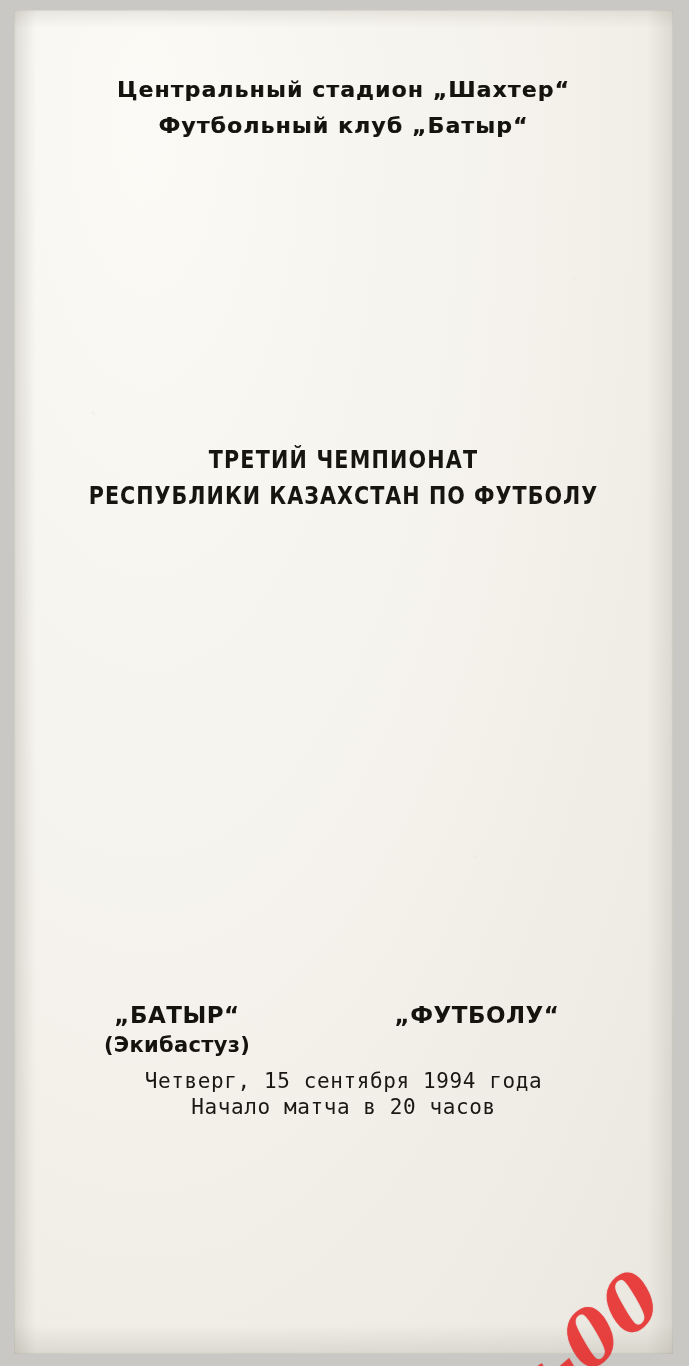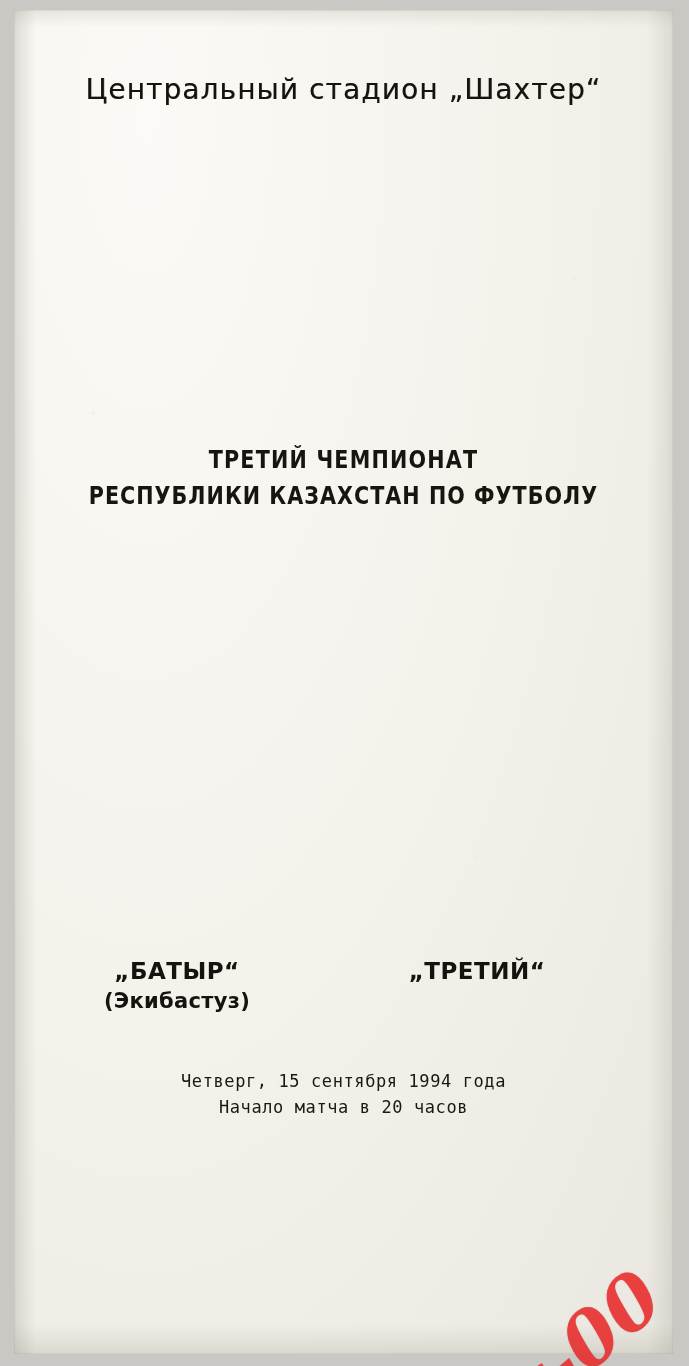--- a/index.html
+++ b/index.html
@@ -49,22 +49,22 @@
     width: 100%;
     text-align: center;
     color: #16150f;
   }
 
   .hdr {
     top: 62px;
   }
   .hdr .line {
     font-family: "DejaVu Sans", sans-serif;
-    font-weight: normal;
-    font-size: 28px;
+    font-weight: bold;
+    font-size: 22px;
     letter-spacing: 1.1px;
     line-height: 36px;
     color: #14130e;
     text-shadow: 0.4px 0.3px 0 rgba(30,28,22,0.55);
   }
 
   .champ {
     top: 432px;
     text-align: center;
   }
@@ -86,20 +86,21 @@
   }
 
   .teams {
     top: 946px;
     display: block;
   }
   .teams-row {
     position: relative;
     width: 100%;
     height: 80px;
+    margin-top: 44px;
   }
   .team {
     position: absolute;
     text-align: center;
     font-family: "DejaVu Sans", sans-serif;
     font-weight: bold;
     color: #14130e;
   }
   .team .name {
     font-size: 23px;
@@ -113,21 +114,21 @@
     text-align: center;
   }
   .team-home { left: 48px; width: 230px; }
   .team-away { left: 318px; width: 290px; }
 
   .match-info {
     top: 1058px;
   }
   .match-info .ln {
     font-family: "DejaVu Sans Mono", monospace;
-    font-size: 17px;
+    font-size: 21px;
     letter-spacing: 0.6px;
     line-height: 26px;
     color: #1a1813;
   }
 
   
   .watermark {
     position: absolute;
     right: -6px;
     bottom: 36px;
@@ -159,35 +160,36 @@
 </style>
 </head>
 <body>
 
 <div class="page">
   <div class="sheet">
     <div class="content">
 
       <div class="block hdr">
         <div class="line">Центральный стадион „Шахтер“</div>
+        <div class="line">Футбольный клуб „Батыр“</div>
       </div>
 
       <div class="block champ">
         <div class="line1">ТРЕТИЙ  ЧЕМПИОНАТ</div>
         <div class="line2">РЕСПУБЛИКИ КАЗАХСТАН ПО ФУТБОЛУ</div>
       </div>
 
       <div class="block teams">
         <div class="teams-row">
           <div class="team team-home">
             <div class="name">„БАТЫР“</div>
             <div class="city">(Экибастуз)</div>
           </div>
           <div class="team team-away">
-            <div class="name">„ТРЕТИЙ“</div>
+            <div class="name">„ФУТБОЛУ“</div>
           </div>
         </div>
       </div>
 
       <div class="block match-info">
         <div class="ln">Четверг,  15 сентября 1994 года</div>
         <div class="ln">Начало матча в 20 часов</div>
       </div>
 
       <div class="watermark">igor-00</div>

